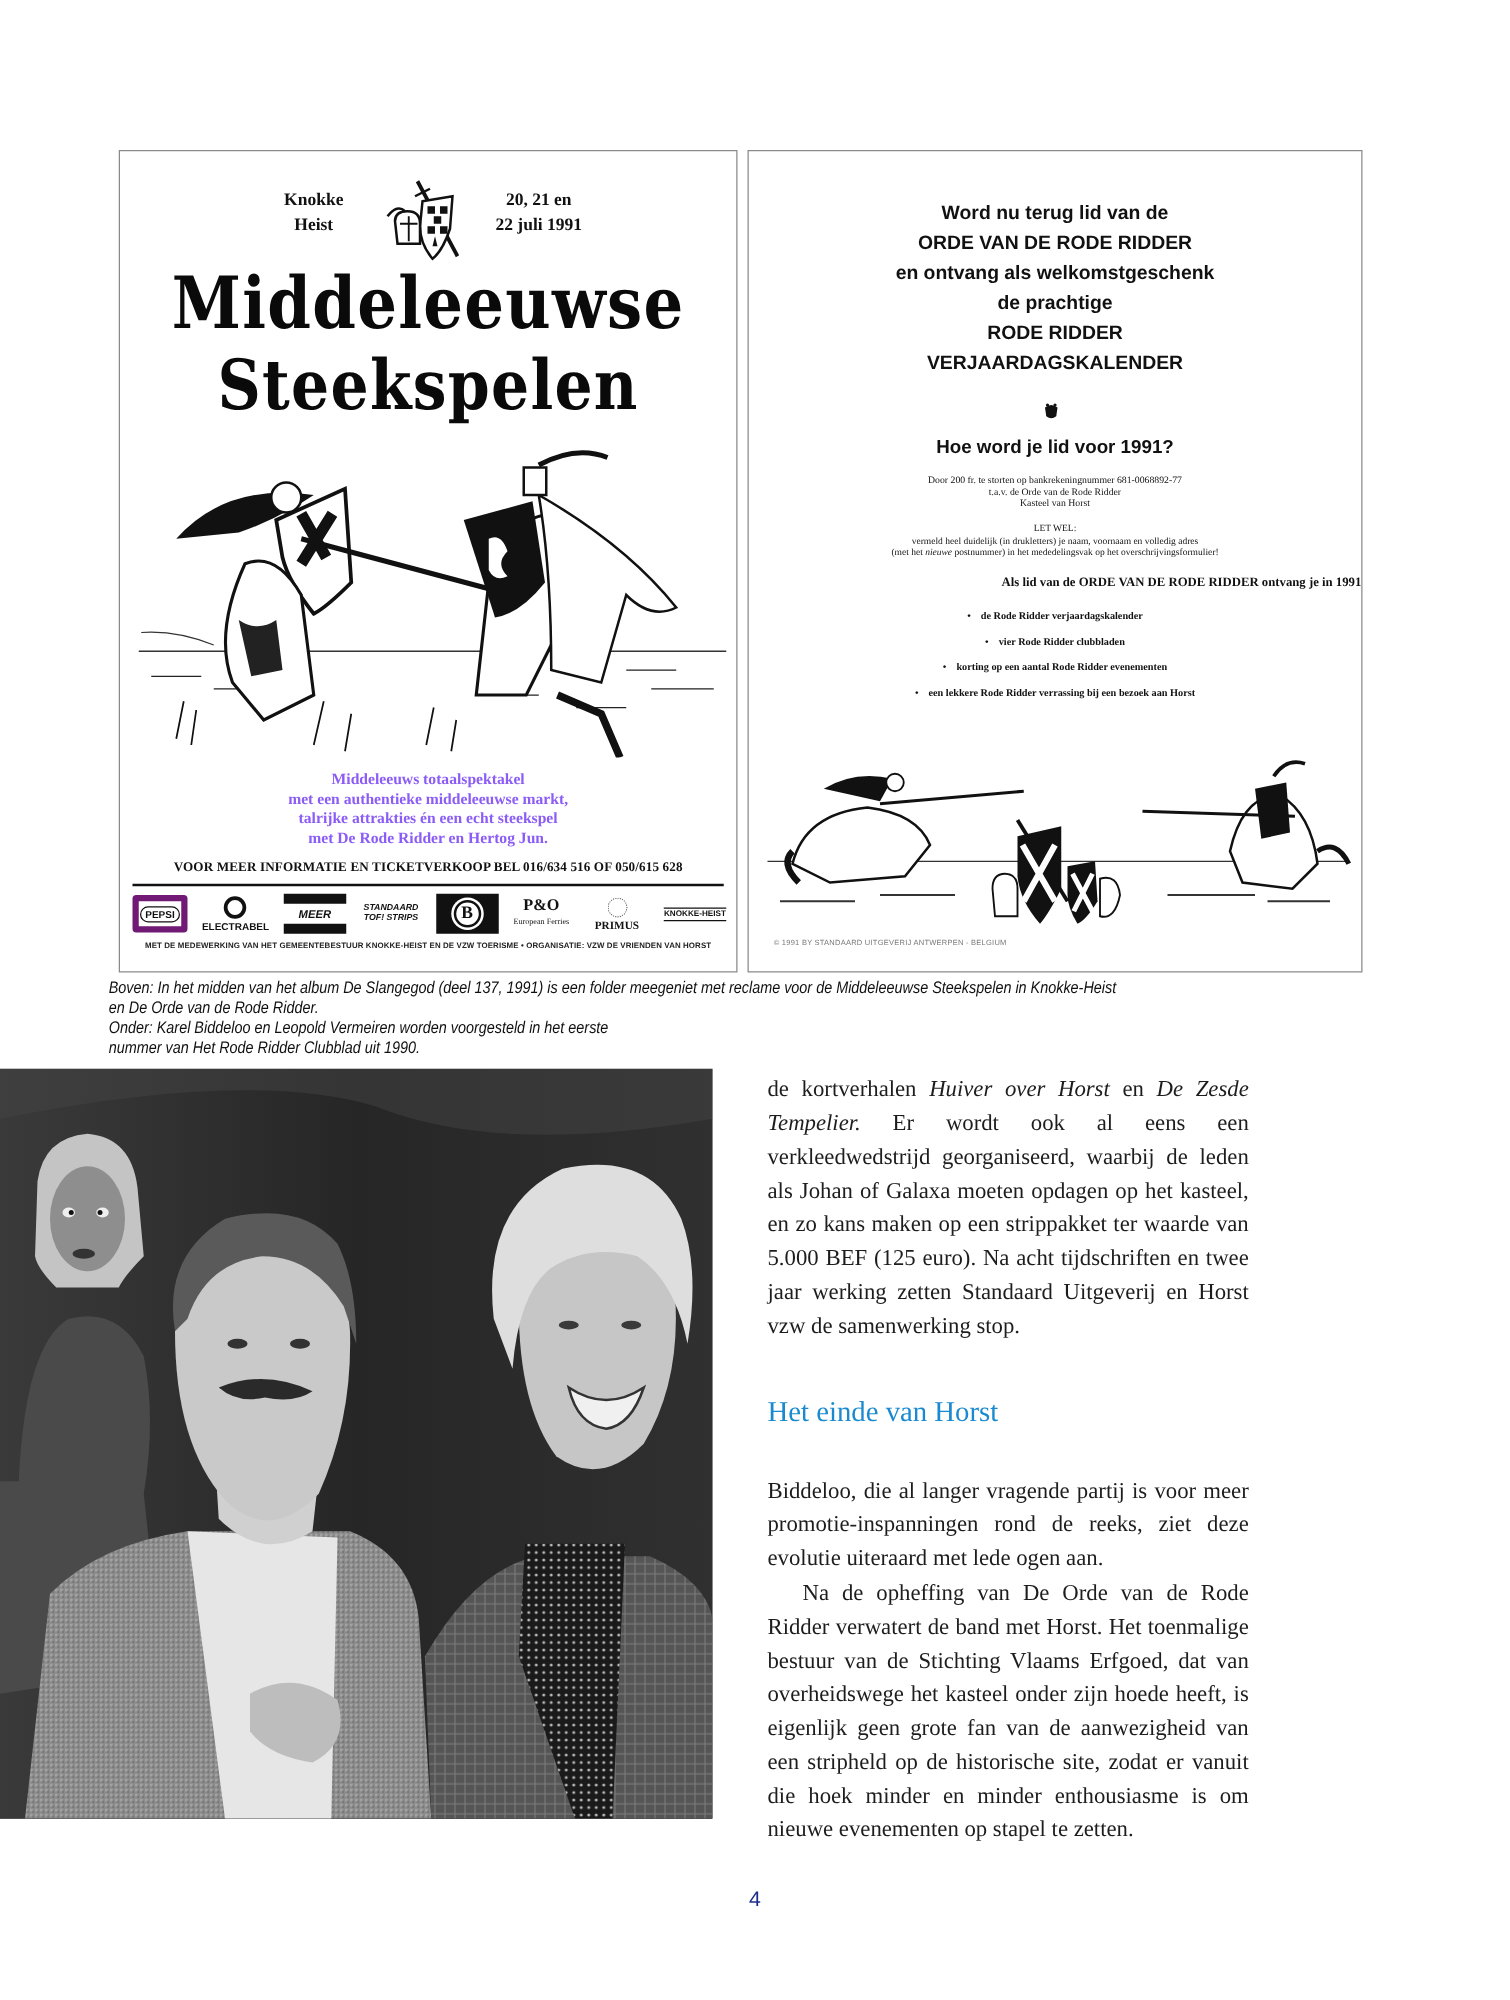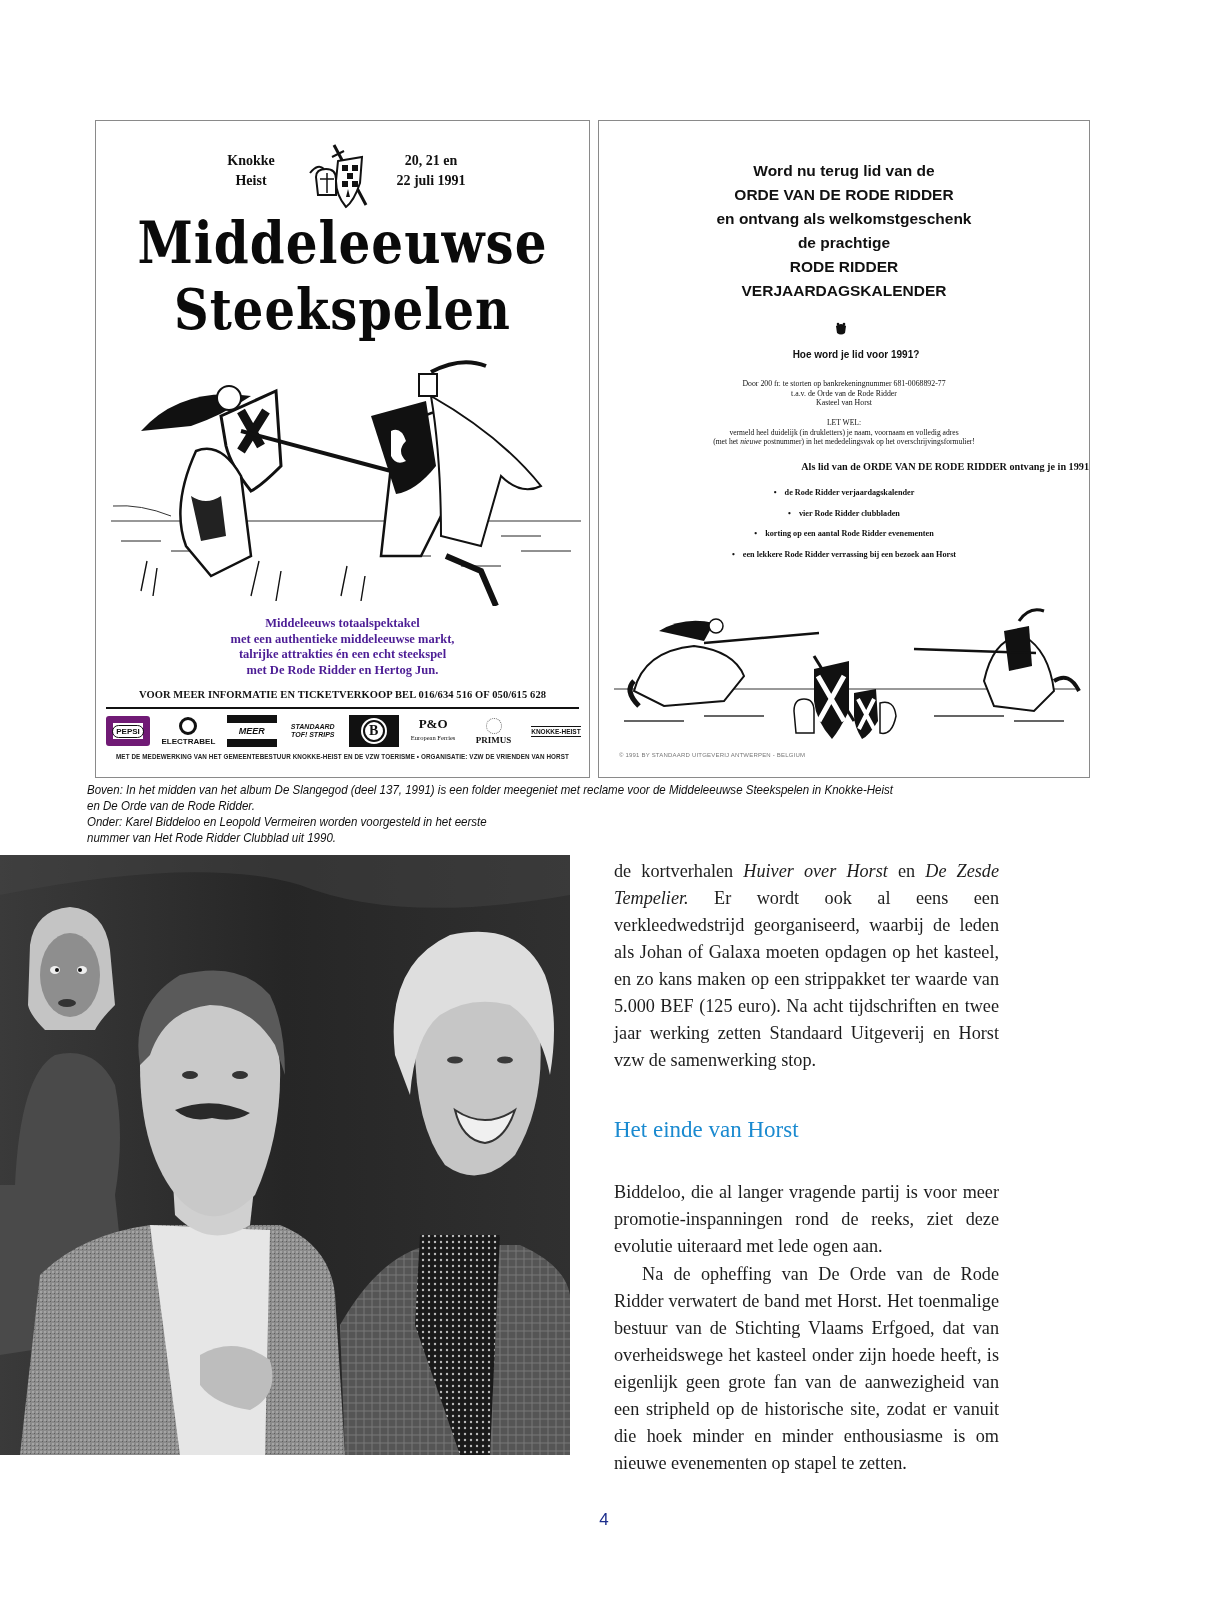--- a/index.html
+++ b/index.html
@@ -20,27 +20,27 @@
       font-family: "Liberation Serif", serif; font-weight: bold; font-size: 14px; line-height: 20px; color: #111; }
     .fl-date { position: absolute; left: 280px; top: 2px; width: 110px; text-align: center;
       font-family: "Liberation Serif", serif; font-weight: bold; font-size: 14px; line-height: 20px; color: #111; }
     .fl-crest { position: absolute; left: 210px; top: -6px; width: 70px; height: 70px; }
     .fl-title { position: absolute; left: 0; width: 100%; text-align: center;
       font-family: "DejaVu Serif", serif; font-weight: bold; color: #0a0a0a; letter-spacing: 1px; }
     .fl-title.l1 { top: 92px; font-size: 50px; transform: scaleY(1.15); }
     .fl-title.l2 { top: 160px; font-size: 48px; transform: scaleY(1.15); }
     .fl-illus { position: absolute; left: 5px; top: 235px; width: 485px; height: 250px; }
     .fl-desc { position: absolute; left: 0; top: 495px; width: 100%; text-align: center;
-      font-family: "Liberation Serif", serif; font-weight: bold; font-size: 12.5px; line-height: 15.5px; color: #4c1d95; }
+      font-family: "Liberation Serif", serif; font-weight: bold; font-size: 12.5px; line-height: 15.5px; color: #8b5cf6; }
     .fl-info { position: absolute; left: 0; top: 568px; width: 100%; text-align: center;
       font-family: "Liberation Serif", serif; font-weight: bold; font-size: 10.5px; color: #111; letter-spacing: 0.1px; }
     .fl-rule { position: absolute; left: 10px; right: 10px; top: 586px; height: 2px; background: #111; }
     .fl-logos { position: absolute; left: 10px; right: 5px; top: 591px; height: 38px; display: flex; align-items: center; justify-content: space-between; }
     .logo { display: flex; align-items: center; justify-content: center; font-family: "Liberation Sans", sans-serif; font-weight: bold; color: #111; }
-    .logo-pepsi { width: 44px; height: 30px; border: 7px solid #701a75; border-radius: 3px; font-size: 8px; }
+    .logo-pepsi { width: 44px; height: 30px; border: 5px solid #701a75; border-radius: 3px; font-size: 8px; }
     .logo-pepsi span { border: 1.5px solid #111; border-radius: 8px; padding: 1px 3px; }
     .logo-electrabel { width: 60px; height: 36px; flex-direction: column; font-size: 8px; }
     .logo-electrabel .e { width: 18px; height: 18px; border-radius: 50%; border: 3px solid #111; margin-bottom: 2px; }
     .logo-visa { width: 50px; height: 32px; flex-direction: column; justify-content: space-between; }
     .logo-visa .bar { width: 100%; height: 8px; background: #111; }
     .logo-visa .txt { font-style: italic; font-size: 9px; }
     .logo-standaard { width: 55px; height: 30px; font-size: 7px; font-style: italic; text-align: center; line-height: 8px; }
     .logo-b { width: 50px; height: 32px; background: #111; position: relative; }
     .logo-b span { width: 22px; height: 22px; border-radius: 50%; background: #fff; color: #111; display: flex; align-items: center; justify-content: center; font-family: "Liberation Serif", serif; font-size: 14px; border: 2px solid #111; box-shadow: 0 0 0 2px #fff; }
     .logo-po { width: 52px; flex-direction: column; font-family: "Liberation Serif", serif; font-size: 13px; line-height: 14px; }
@@ -49,22 +49,22 @@
     .logo-primus .crest { width: 16px; height: 16px; border: 1px dotted #666; border-radius: 50%; margin-bottom: 1px; }
     .logo-knokke { width: 56px; font-size: 6.5px; flex-direction: column; }
     .logo-knokke span { border-top: 1px solid #111; border-bottom: 1px solid #111; padding: 1px 0; }
     .fl-footer { position: absolute; left: 0; top: 632px; width: 100%; text-align: center;
       font-family: "Liberation Sans", sans-serif; font-weight: bold; font-size: 6.3px; color: #222; letter-spacing: 0.1px; }
 
     
     .fr-head { position: absolute; left: 0; top: 38px; width: 100%; text-align: center;
       font-family: "Liberation Sans", sans-serif; font-weight: bold; font-size: 15.5px; line-height: 24px; color: #111; }
     .fr-orn { position: absolute; left: 234px; top: 200px; width: 16px; height: 16px; }
-    .fr-how { position: absolute; left: 12px; top: 228px; width: 100%; text-align: center;
-      font-family: "Liberation Sans", sans-serif; font-weight: bold; font-size: 10px; color: #111; }
+    .fr-how { position: absolute; left: 0; top: 228px; width: 100%; text-align: center;
+      font-family: "Liberation Sans", sans-serif; font-weight: bold; font-size: 15px; color: #111; }
     .fr-pay { position: absolute; left: 0; top: 258px; width: 100%; text-align: center;
       font-family: "Liberation Serif", serif; font-size: 7.8px; line-height: 9.5px; color: #111; }
     .fr-letwel { position: absolute; left: 0; top: 297px; width: 100%; text-align: center;
       font-family: "Liberation Serif", serif; font-size: 7.6px; line-height: 9.5px; color: #111; }
     .fr-letwel i { font-style: italic; }
     .fr-benefits-title { position: absolute; left: 0; top: 340px; width: 100%; text-align: right;
       font-family: "Liberation Serif", serif; font-weight: bold; font-size: 10.2px; color: #111; }
     .fr-list { position: absolute; left: 0; top: 362px; width: 100%; list-style: none; text-align: center;
       font-family: "Liberation Serif", serif; font-weight: bold; font-size: 8.2px; color: #111; }
     .fr-list li { height: 20.5px; line-height: 20.5px; }

